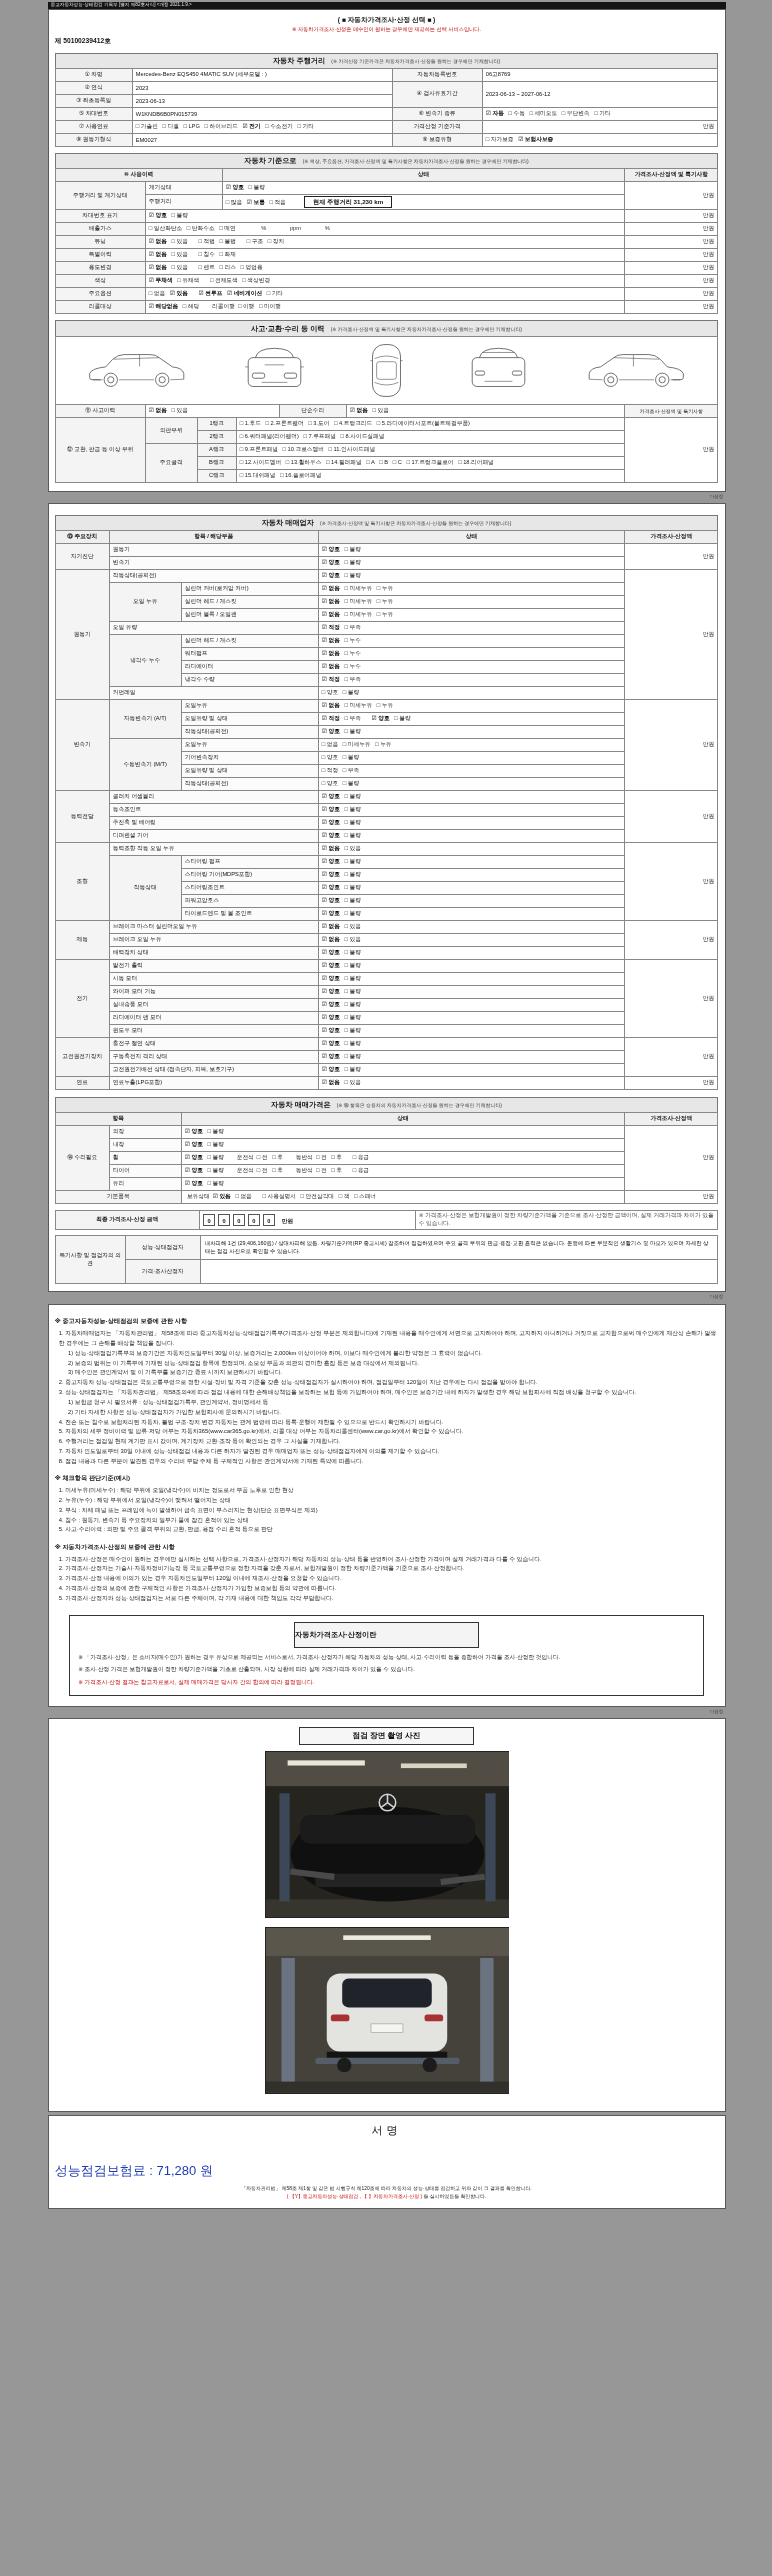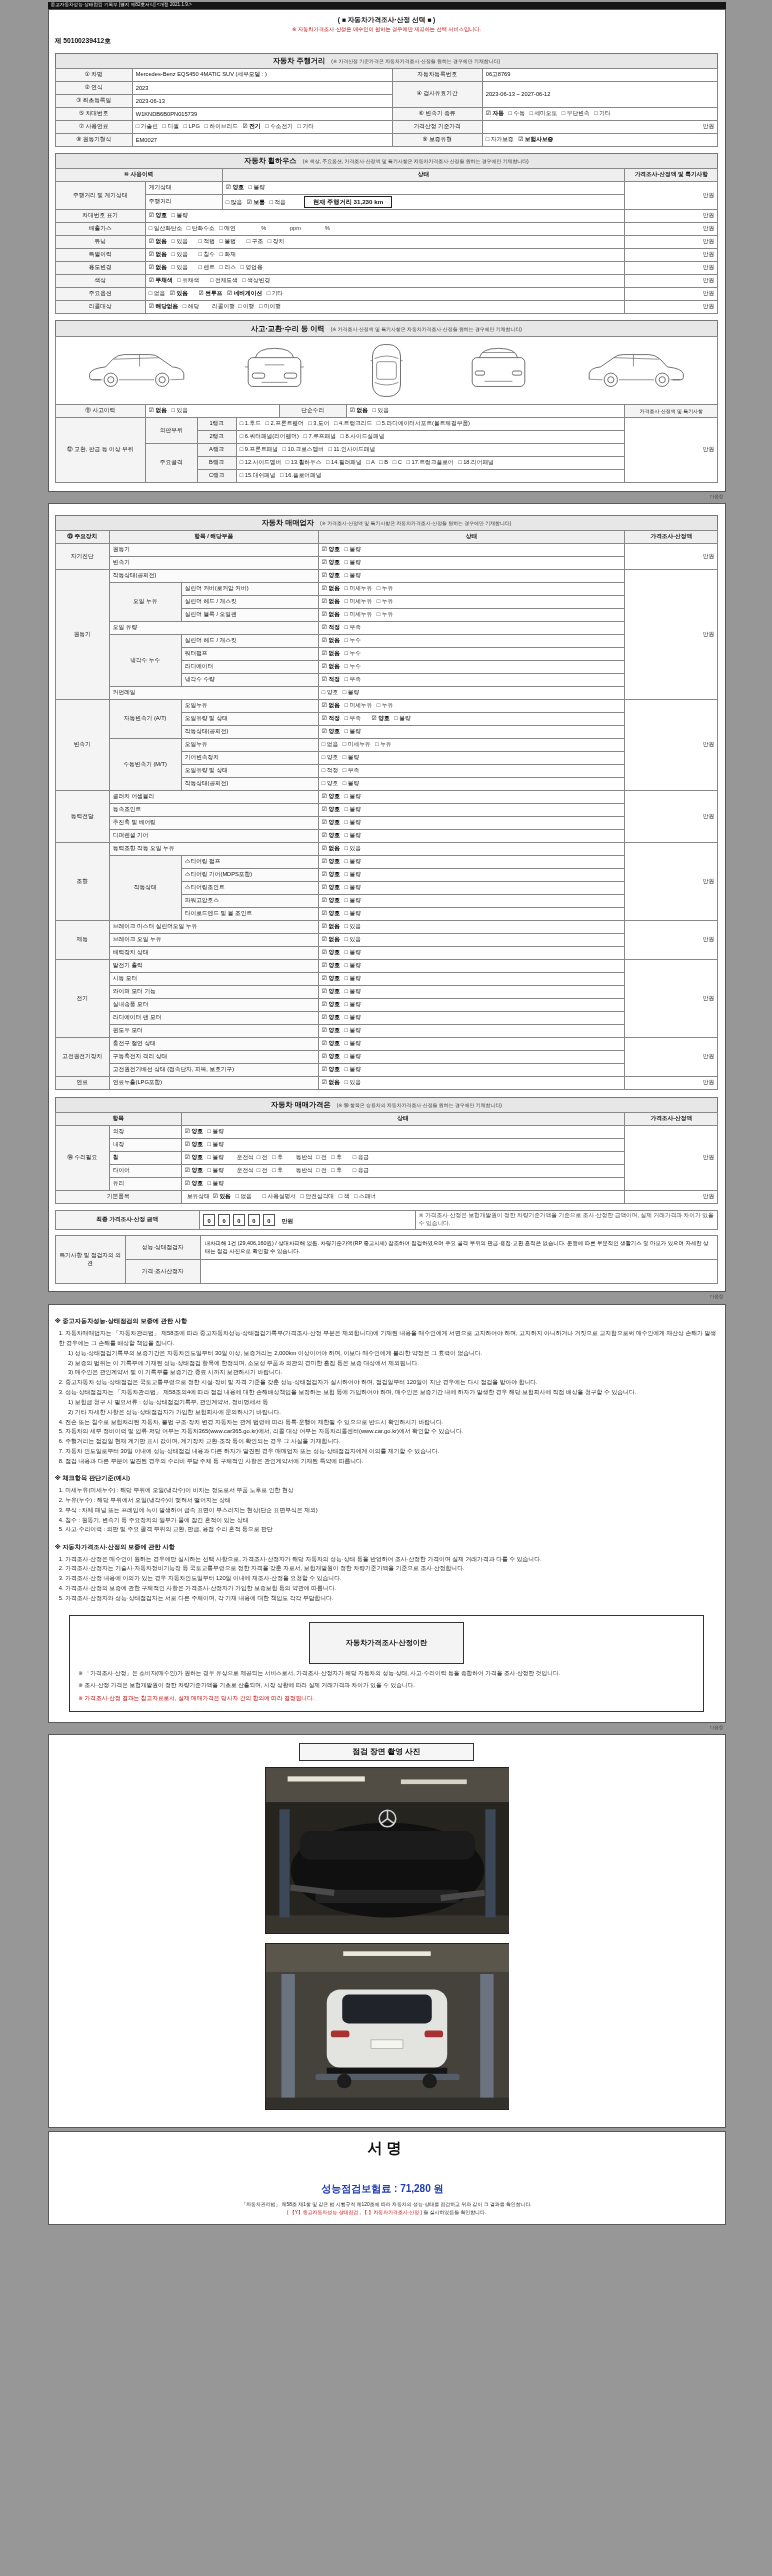--- a/index.html
+++ b/index.html
@@ -33,28 +33,28 @@
 .digits-cell{text-align:left;padding-left:7.2px}
 .digit{display:inline-block;width:12.4px;height:12.4px;border:0.5px solid #555;margin-right:2.6px;text-align:center;line-height:12.4px;font-weight:bold;background:#fdfdfd}
 .unit{margin-left:4.1px;font-weight:bold}
 .final-note{font-size:4.9px;color:#444}
 .opinion td.txt{font-size:5.4px;line-height:1.45;padding:3.1px 4.1px}
 .opinion td{height:24px}
 .notice-title{text-align:center;font-weight:bold;font-size:8.8px;letter-spacing:3.1px;margin:3.1px 0 7.2px}
 .n-head{font-weight:bold;font-size:6.2px;margin:7.2px 0 3.1px}
 .n-line{font-size:5.8px;line-height:1.7;color:#222}
 .price-box{border:0.8px solid #333;margin:11.3px 14.4px 3.1px;padding:6.2px 8.2px 7.2px}
-.pb-title{display:block;width:155px;margin:0 auto 5.2px;border:0.8px solid #333;text-align:center;font-weight:bold;font-size:7.2px;padding:15px 0;background:#f4f4f4}
+.pb-title{display:block;width:185px;margin:0 auto 5.2px;border:0.8px solid #333;text-align:left;font-weight:bold;font-size:7.2px;padding:7px 0;background:#f4f4f4}
 .pb-line{font-size:5.7px;line-height:1.65;color:#222;margin-top:2.1px}
 .pb-red{font-size:5.7px;line-height:1.6;color:#c00000;margin-top:4.1px}
 .photo-title{width:175px;margin:2.1px auto 6.2px;border:0.8px solid #333;text-align:center;font-weight:bold;font-size:7.7px;padding:3.1px 0;background:#f6f6f6}
 .photo-frame{width:244px;margin:0 auto 9.3px;border:0.5px solid #222;line-height:0}
-.sign-title{text-align:center;font-weight:bold;font-size:15px;letter-spacing:4.1px;margin-top:2.1px}
+.sign-title{text-align:center;font-weight:normal;font-size:11px;letter-spacing:4.1px;margin-top:2.1px}
 .sign-space{height:24px}
-.sign-fee{text-align:center;font-size:10px;font-weight:bold;color:#1f3bb3;padding-right:8.2px}
+.sign-fee{text-align:left;font-size:13px;font-weight:normal;color:#1f3bb3;padding-right:8.2px}
 .footer-notes{text-align:center;font-size:4.9px;color:#222;margin-top:5.2px;line-height:1.6}
 .footer-notes .red{color:#c00000}
 </style>
 </head>
 <body>
 
 <div class="page">
 
   <div class="topline">중고자동차성능·상태점검 기록부 [별지 제82호서식] &lt;개정 2021.1.9.&gt;</div>
 
@@ -106,21 +106,21 @@
       <tr>
         <td class="lbl">⑧ 원동기형식</td>
         <td>EM0027</td>
         <td class="lbl">⑨ 보증유형</td>
         <td><span class="ck">□ 자가보증</span><span class="ck on">☑ 보험사보증</span></td>
       </tr>
       </tbody>
     </table>
 
     <div class="sec-title">
-      <span>자동차 휠하우스</span>
+      <span>자동차 기준으로</span>
       <span class="st-sub">(※ 색상, 주요옵션, 가격조사·산정액 및 특기사항은 자동차가격조사·산정을 원하는 경우에만 기재합니다)</span>
     </div>
     <table class="f">
       <colgroup>
           <col style="width:90px">
           <col style="width:77px">
           <col>
           <col style="width:93px">
         </colgroup>
       <thead>

